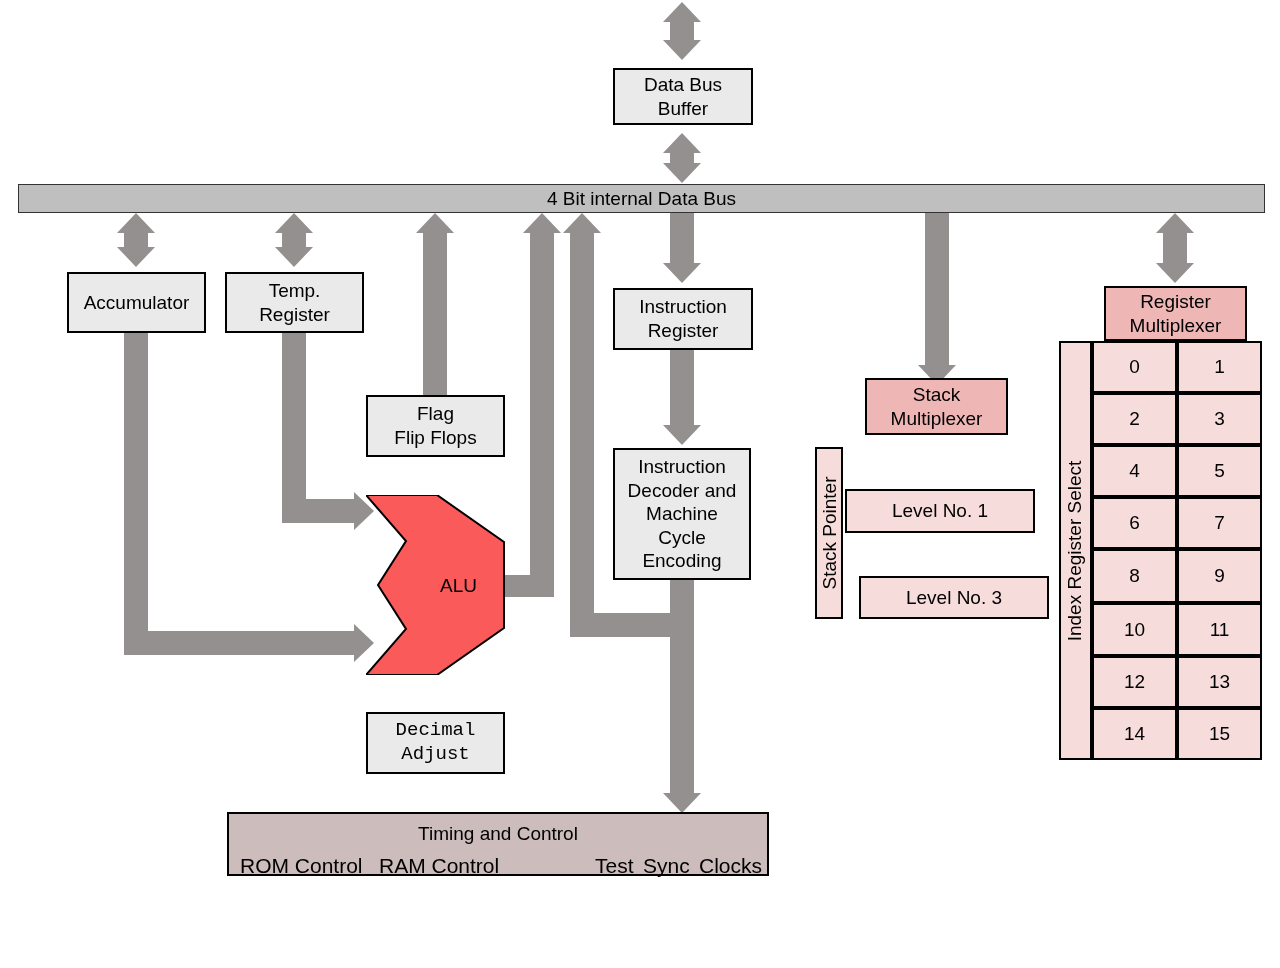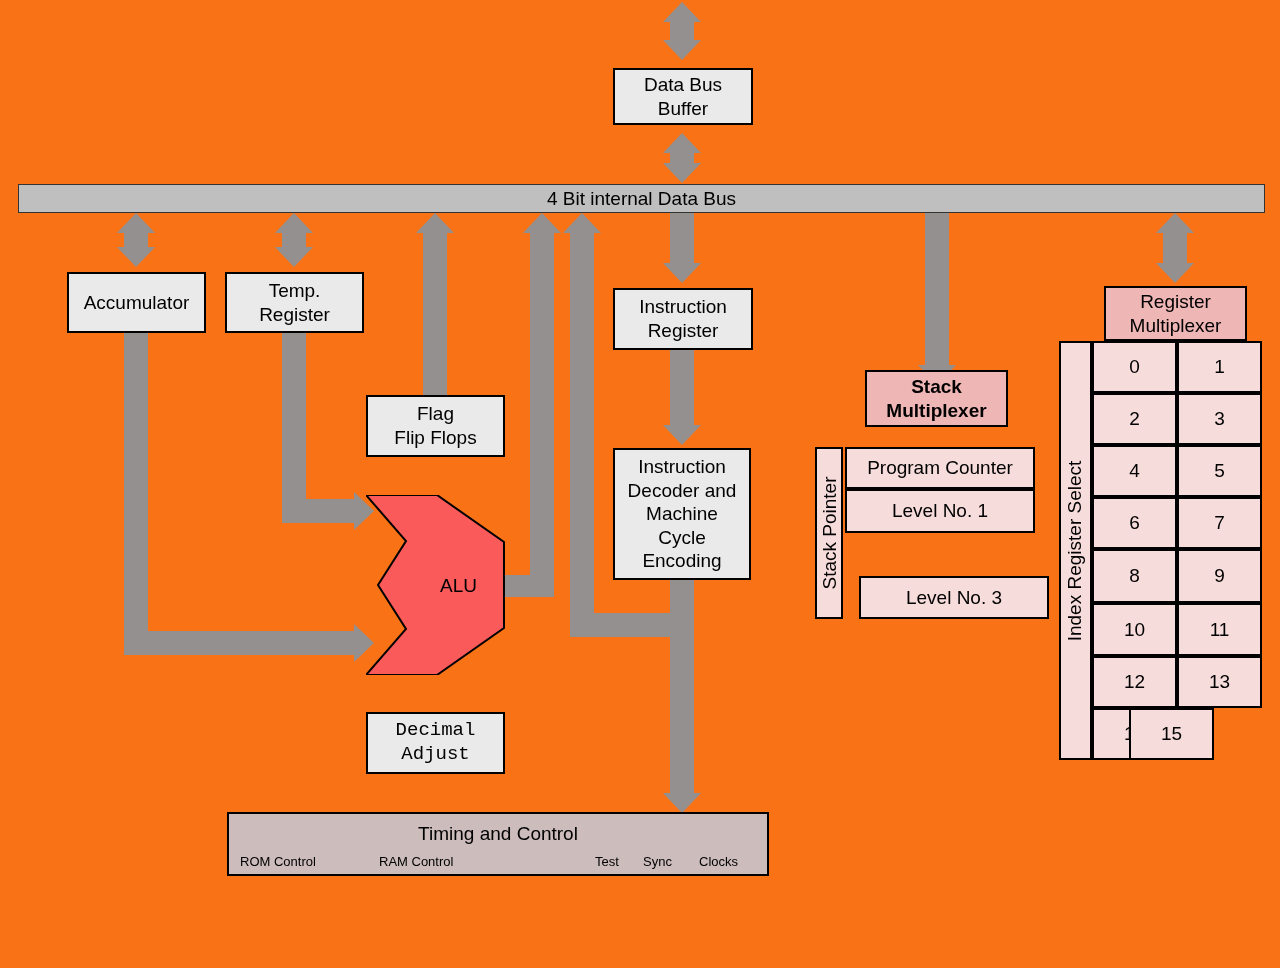--- a/index.html
+++ b/index.html
@@ -4,21 +4,21 @@
 <style>
   html, body {
     margin: 0;
     padding: 0;
     background: #000000;
   }
   #diagram {
     position: relative;
     width: 1280px;
     height: 968px;
-    background: #f97316;
+    background: #ffffff;
     font-family: "Liberation Sans", sans-serif;
     overflow: hidden;
   }
   .box {
     position: absolute;
     box-sizing: border-box;
     border: 2px solid #000000;
     background: #EAEAEA;
     color: #000000;
     display: flex;
@@ -106,21 +106,21 @@
   }
   .tc-title {
     position: absolute;
     width: 100%;
     text-align: center;
     top: 8px;
     font-size: 19px;
   }
   .tc-sub {
     position: absolute;
-    font-size: 13px;
+    font-size: 21px;
     color: #000;
     z-index: 8;
   }
   .regcell {
     position: absolute;
     box-sizing: border-box;
     border: 2px solid #000000;
     background: #F7DCDC;
     display: flex;
     align-items: center;
@@ -223,32 +223,29 @@
   <div class="conn" style="left:670px; top:580px; width:24px; height:215px;"></div>
   <div class="arrowhead ah-down" style="left:663px; top:793px;"></div>
 
   <div class="conn" style="left:570px; top:613px; width:110px; height:24px;"></div>
   <div class="conn" style="left:570px; top:231px; width:24px; height:392px;"></div>
   <div class="arrowhead ah-up" style="left:563px; top:213px;"></div>
 
   <div class="conn" style="left:925px; top:213px; width:24px; height:155px;"></div>
   <div class="arrowhead ah-down" style="left:918px; top:365px;"></div>
 
-  <div class="box pinkhdr" style="left:865px; top:370px; width:143px; height:57px;font-weight:bold;">
+  <div class="box pinkhdr" style="left:865px; top:378px; width:143px; height:57px;">
     <span>Stack
 Multiplexer</span>
   </div>
 
   <div class="vlabel" style="left:815px; top:447px; width:28px; height:172px;">
     <span>Stack Pointer</span>
   </div>
 
-  <div class="regcell pinkcell" style="left:845px; top:447px; width:190px; height:42px;">
-    <span>Program Counter</span>
-  </div>
   <div class="regcell pinkcell" style="left:845px; top:489px; width:190px; height:44px;">
     <span>Level No. 1</span>
   </div>
   <div class="regcell pinkcell" style="left:859px; top:576px; width:190px; height:43px;">
     <span>Level No. 3</span>
   </div>
 
   <div class="arrowhead ah-up" style="left:1156px; top:213px;"></div>
   <div class="conn" style="left:1163px; top:231px; width:24px; height:34px;"></div>
   <div class="arrowhead ah-down" style="left:1156px; top:263px;"></div>
@@ -307,21 +304,21 @@
   <div class="regcell" style="left:1092px; top:656px; width:85px; height:52px;">
       <span>12</span>
     </div>
   <div class="regcell" style="left:1177px; top:656px; width:85px; height:52px;">
       <span>13</span>
     </div>
 
   <div class="regcell" style="left:1092px; top:708px; width:85px; height:52px;">
       <span>14</span>
     </div>
-  <div class="regcell" style="left:1129px; top:708px; width:85px; height:52px;">
+  <div class="regcell" style="left:1177px; top:708px; width:85px; height:52px;">
       <span>15</span>
     </div>
 
   <div class="box mauve" style="left:227px; top:812px; width:542px; height:64px; display:block;">
     <div class="tc-title">Timing and Control</div>
   </div>
   <div class="tc-sub" style="left:240px; top:854px;">ROM Control</div>
   <div class="tc-sub" style="left:379px; top:854px;">RAM Control</div>
   <div class="tc-sub" style="left:595px; top:854px;">Test</div>
   <div class="tc-sub" style="left:643px; top:854px;">Sync</div>

